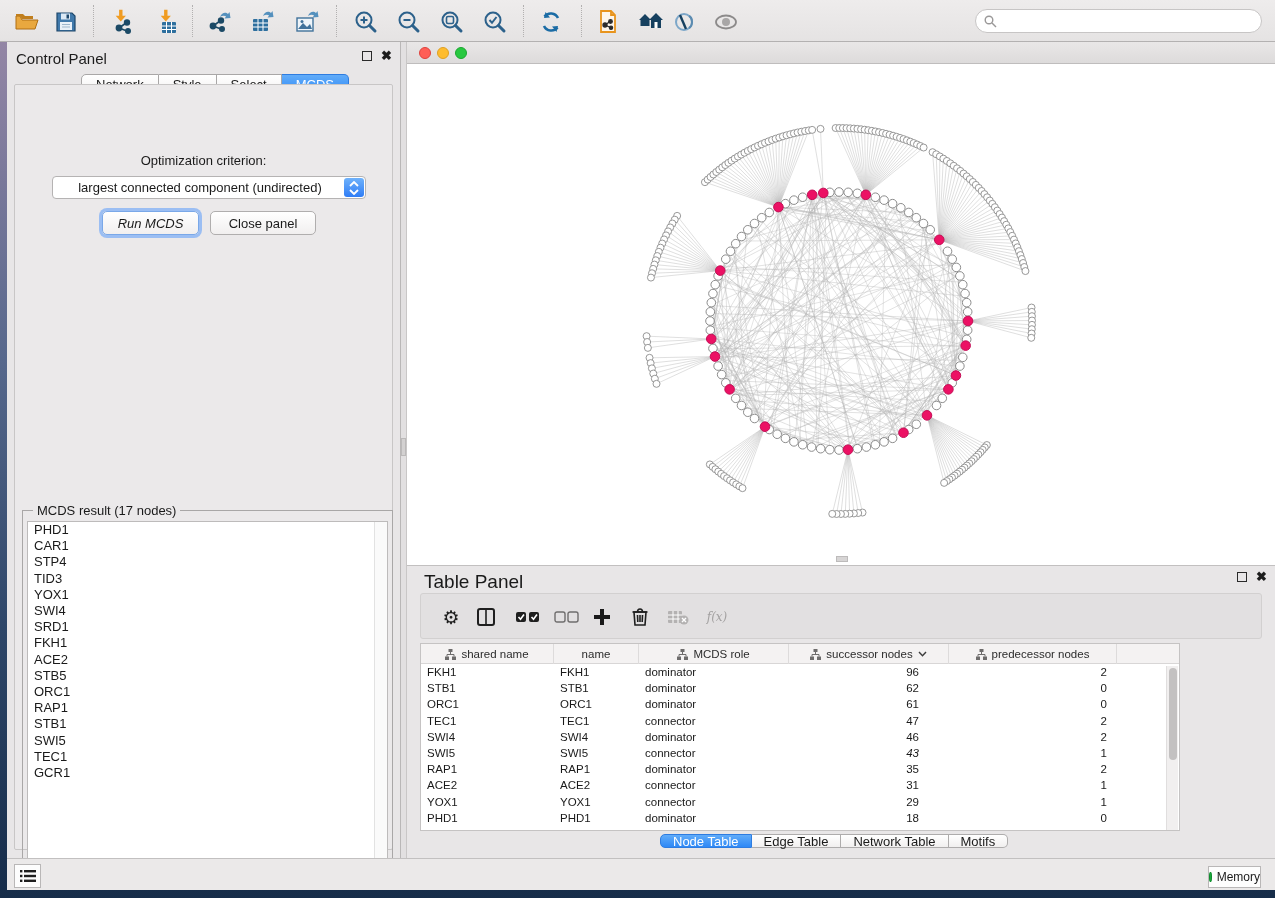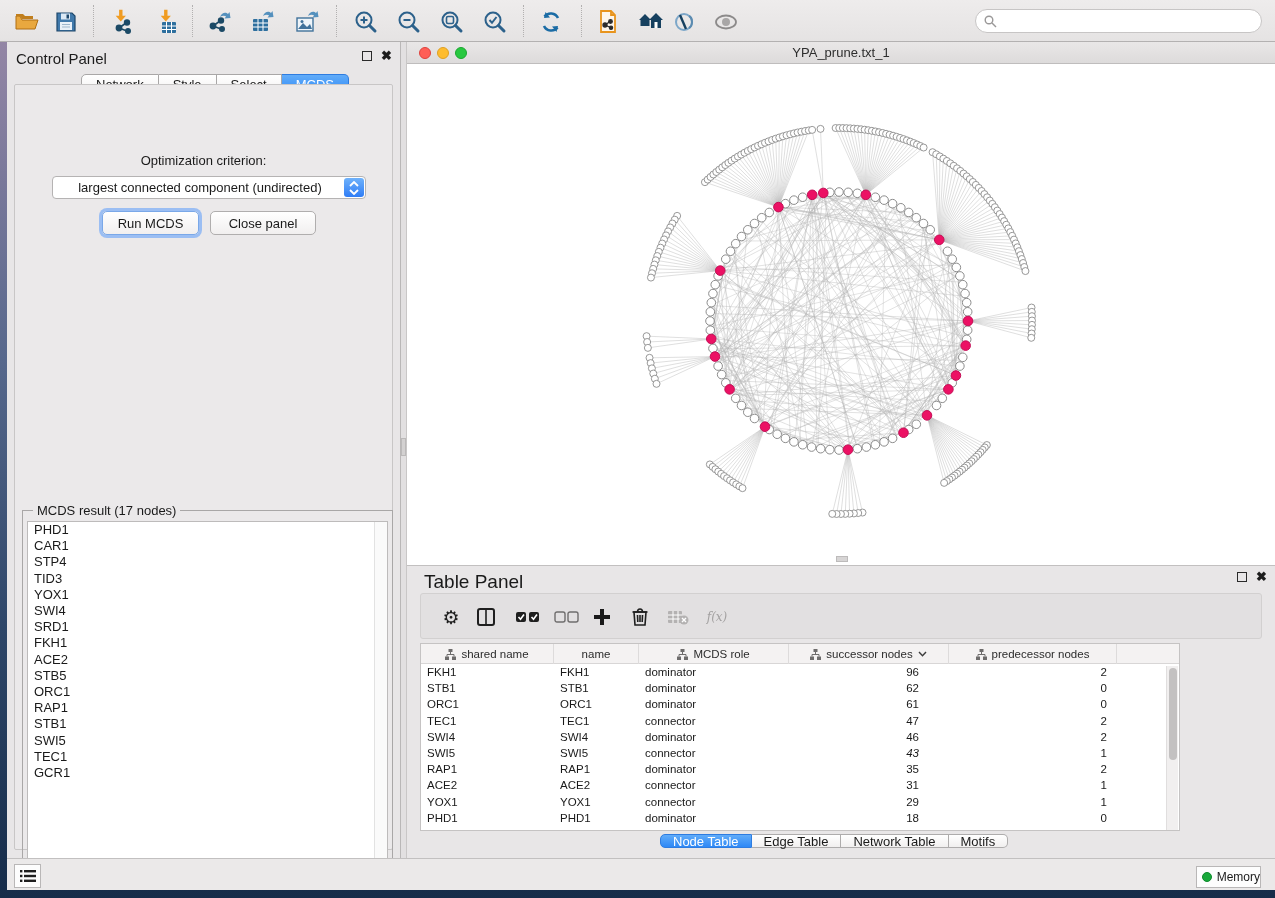--- a/index.html
+++ b/index.html
@@ -36,21 +36,21 @@
     background:#ebe9ea; border:1px solid #c8c6c6; border-radius:2px; }
   .opt-label { position:absolute; left:0; top:68px; width:100%; text-align:center; font-size:13px; }
   .criterion { position:absolute; left:37px; top:91px; width:314px; height:23px; background:#fff;
     border:1px solid #b5b3b3; border-radius:4px; display:flex; align-items:center; justify-content:center;
     font-size:13px; cursor:default; }
   .criterion .stepper { position:absolute; right:1px; top:1px; bottom:1px; width:20px; border-radius:3px;
     background:linear-gradient(#6fb2fb,#2f7df6); display:flex; flex-direction:column; align-items:center; justify-content:center; gap:2px; }
   .criterion .stepper svg { display:block; }
   .btn { position:absolute; height:24px; background:linear-gradient(#ffffff,#f1efef); border:1px solid #b0aeae;
     border-radius:5px; font-size:13px; display:flex; align-items:center; justify-content:center; cursor:default; }
-  .btn.focused { box-shadow:0 0 0 3px rgba(90,155,250,.55); border-color:#7aa8e8; }
+  .btn.focused { box-shadow:0 0 0 3px rgba(90,155,250,.55); border-color:#7aa8e8;font-style:italic; }
   .result-fieldset { position:absolute; left:7px; top:425px; width:371px; height:372px; border:1px solid #a9a7a7; }
   .result-legend { position:absolute; left:10px; top:-8px; background:#ebe9ea; padding:0 4px; font-size:13px; }
   .result-list { position:absolute; left:4px; top:10px; right:4px; bottom:4px; background:#fff;
     border:1px solid #bdbbbb; overflow:hidden; }
   .result-scroll { position:absolute; right:0; top:0; bottom:0; width:13px; background:#fafafa; border-left:1px solid #e2e2e2; }
   .mcds-item { font-size:13px; line-height:16.2px; padding-left:6px; }
 
   
   .vsplit { position:absolute; left:393px; top:0; width:7px; height:816px; background:#e2e0e1;
     border-left:1px solid #b9b7b7; border-right:1px solid #c9c7c7; }
@@ -84,22 +84,22 @@
   .tp-tabs { position:absolute; top:268px; height:22px; display:flex; left:253px; }
   .tp-tab { height:14px; border:1px solid #aeacac; border-left:none; background:linear-gradient(#ffffff,#f1efef);
     display:flex; align-items:center; justify-content:center; font-size:13px; padding:0 12px; cursor:default; }
   .tp-tab:first-child { border-left:1px solid #aeacac; border-radius:5px 0 0 5px; }
   .tp-tab:last-child { border-radius:0 5px 5px 0; }
   .tp-tab.active { background:linear-gradient(#61acf9,#2e88f6); color:#fff; border-color:#2e7ce0; }
 
   
   .status-bar { position:absolute; left:0; top:816px; width:1268px; height:32px; background:#ebe9e9; border-top:1px solid #c2c0c0; }
   .list-btn { position:absolute; left:7px; top:5px; width:27px; height:24px; background:#fdfdfd; border:1px solid #b9b7b7; display:flex; align-items:center; justify-content:center; }
-  .memory-btn { position:absolute; right:14px; top:7px; width:65px; height:22px; background:#fdfdfd; border:1px solid #b9b7b7;
-    display:flex; align-items:center; justify-content:flex-end; gap:5px; font-size:12px; }
+  .memory-btn { position:absolute; right:14px; top:7px; width:53px; height:22px; background:#fdfdfd; border:1px solid #b9b7b7;
+    display:flex; align-items:center; justify-content:space-between; gap:5px; font-size:12px; }
   .mem-dot { width:10px; height:10px; border-radius:50%; background:#18a93b; border:1px solid #0e8a2c; }
 </style>
 </head>
 <body>
 
 <div class="screen">
 
   <div class="toolbar">
     <div class="tb-icon" style="left:13px">
       <svg width="26" height="26" viewBox="0 0 26 26">
@@ -323,21 +323,20 @@
 
     <div class="vsplit">
       <div class="vgrip"></div>
     </div>
 
     <div class="network-window">
       <div class="net-titlebar">
         <span class="traffic" style="left:12px; background:#ff5f57; border:1px solid #df423d;"></span>
         <span class="traffic" style="left:30px; background:#febc2e; border:1px solid #dfa023;"></span>
         <span class="traffic" style="left:48px; background:#28c840; border:1px solid #1ba72f;"></span>
-        <div class="net-title">YPA_prune.txt_1</div>
       </div>
       <div class="net-canvas">
         <svg id="netsvg" width="868" height="501" viewBox="0 0 868 501">
             <g>
               <line x1="560.6513029949688" y1="247.5214854699307" x2="509.99115454975424" y2="154.2460228896402" stroke="#b3b3b3" stroke-width="0.7" opacity="0.5"></line>
               <line x1="559.6445162206641" y1="275.6514739040276" x2="351.51136701230485" y2="357.80962235705533" stroke="#b3b3b3" stroke-width="0.7" opacity="0.5"></line>
               <line x1="304.1692980838098" y1="274.329502232151" x2="552.7332944879619" y2="302.4364567509735" stroke="#b3b3b3" stroke-width="0.7" opacity="0.5"></line>
               <line x1="305.8925715647969" y1="229.83538158817368" x2="431.59766995711124" y2="385.9993725974533" stroke="#b3b3b3" stroke-width="0.7" opacity="0.5"></line>
               <line x1="310.17338806474817" y1="299.4178809510512" x2="436.1783565041613" y2="128.06768699459343" stroke="#b3b3b3" stroke-width="0.7" opacity="0.5"></line>
               <line x1="425.6677919465388" y1="128.15550791295857" x2="305.1200480267395" y2="233.70884744665696" stroke="#b3b3b3" stroke-width="0.7" opacity="0.5"></line>

